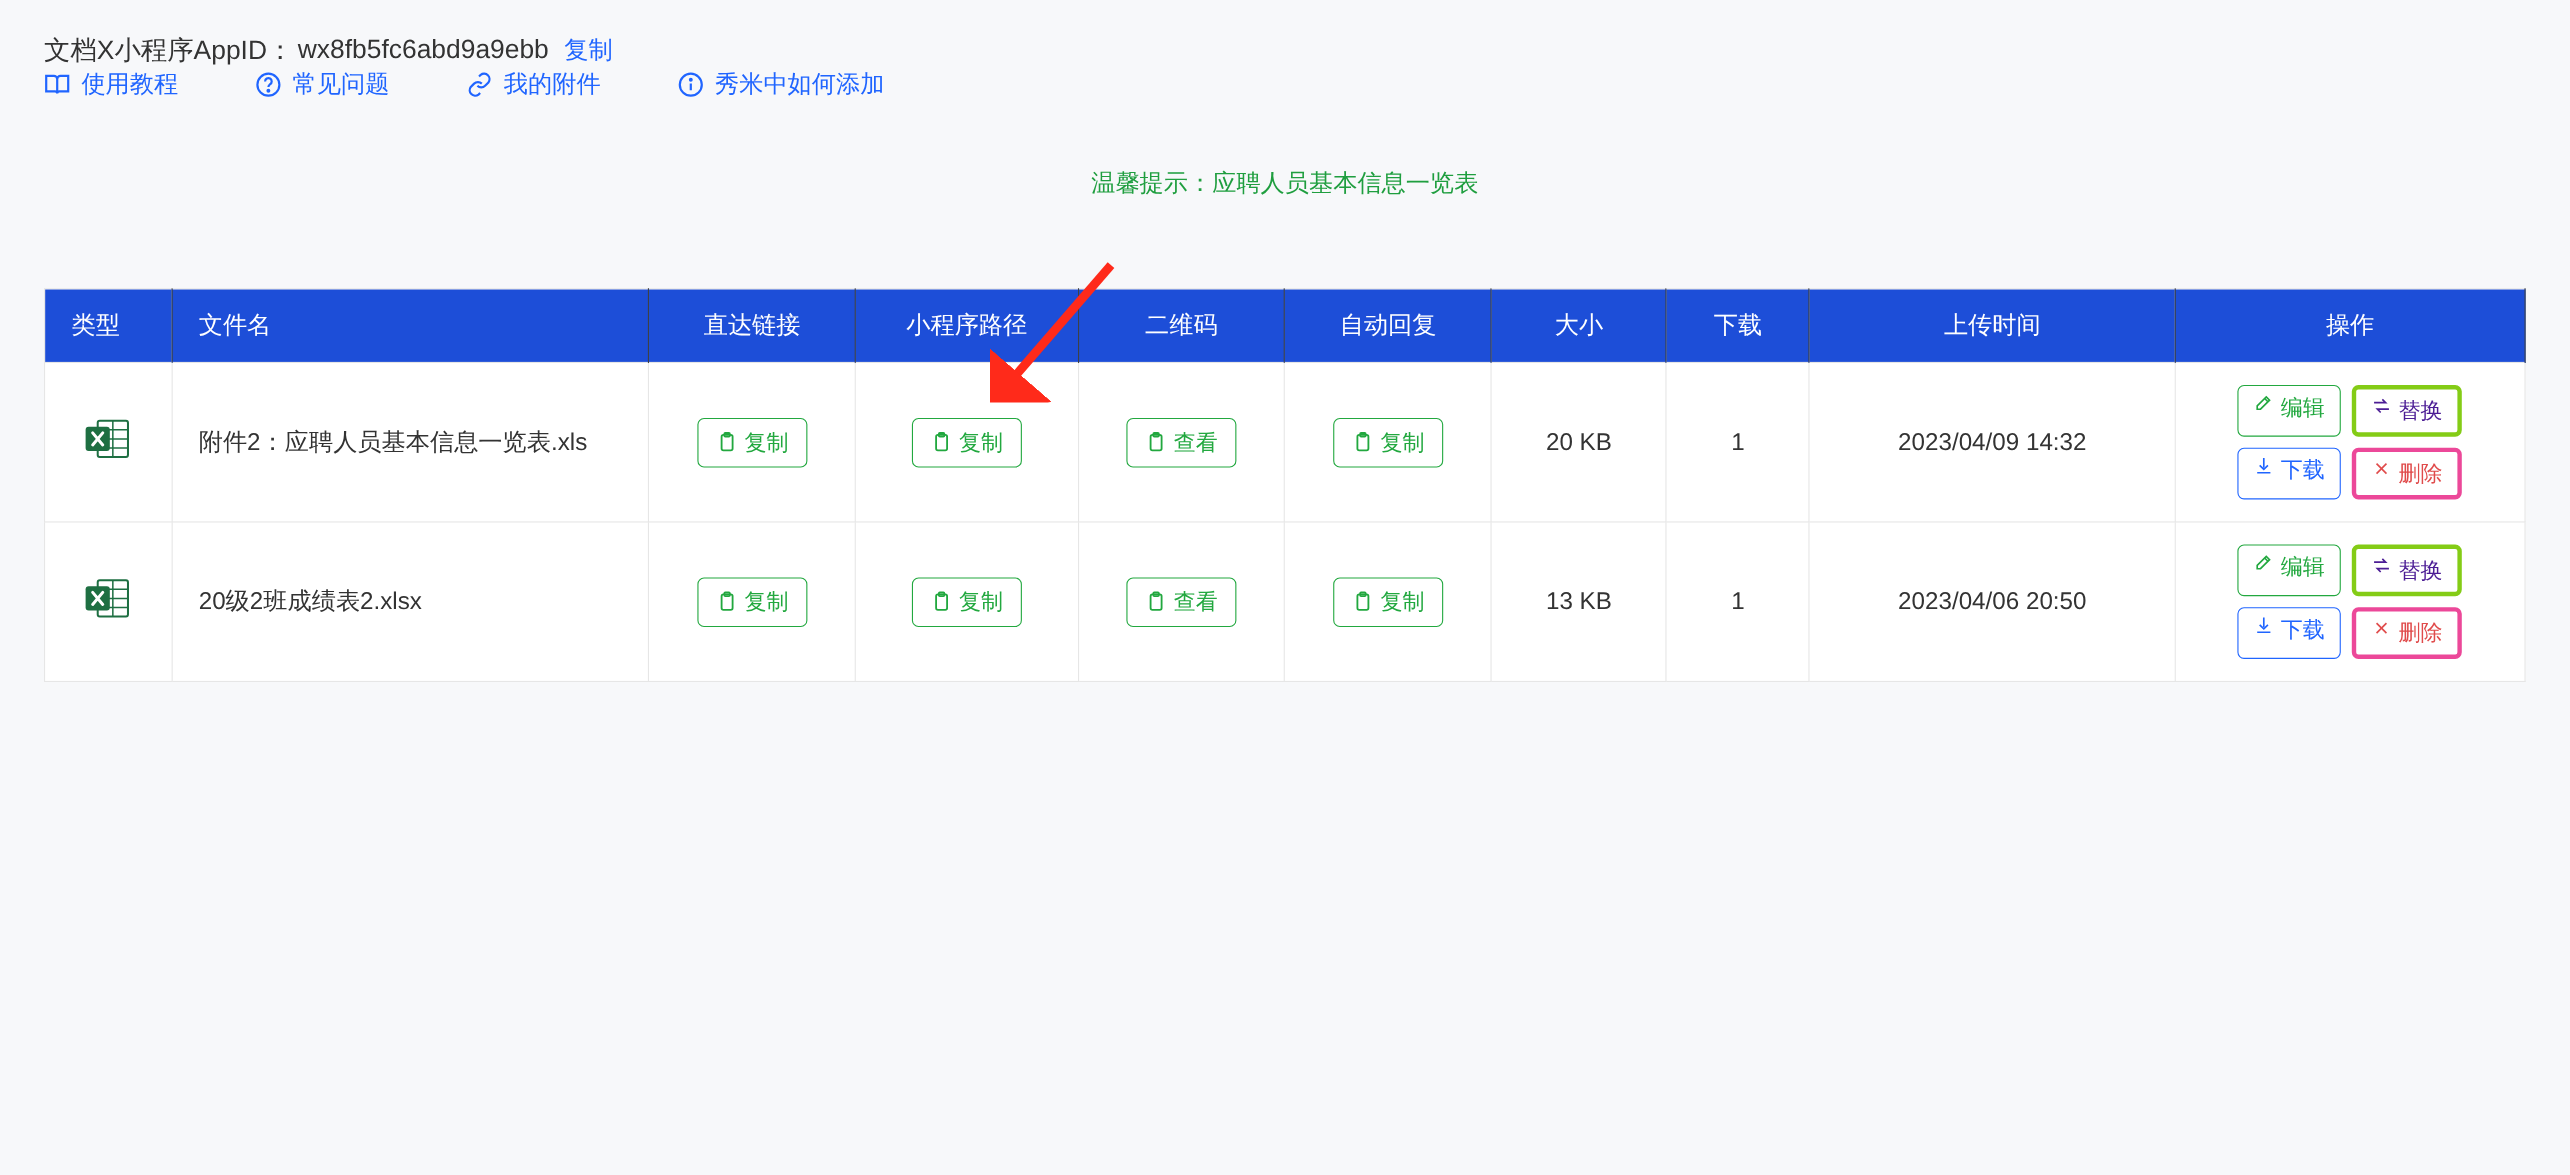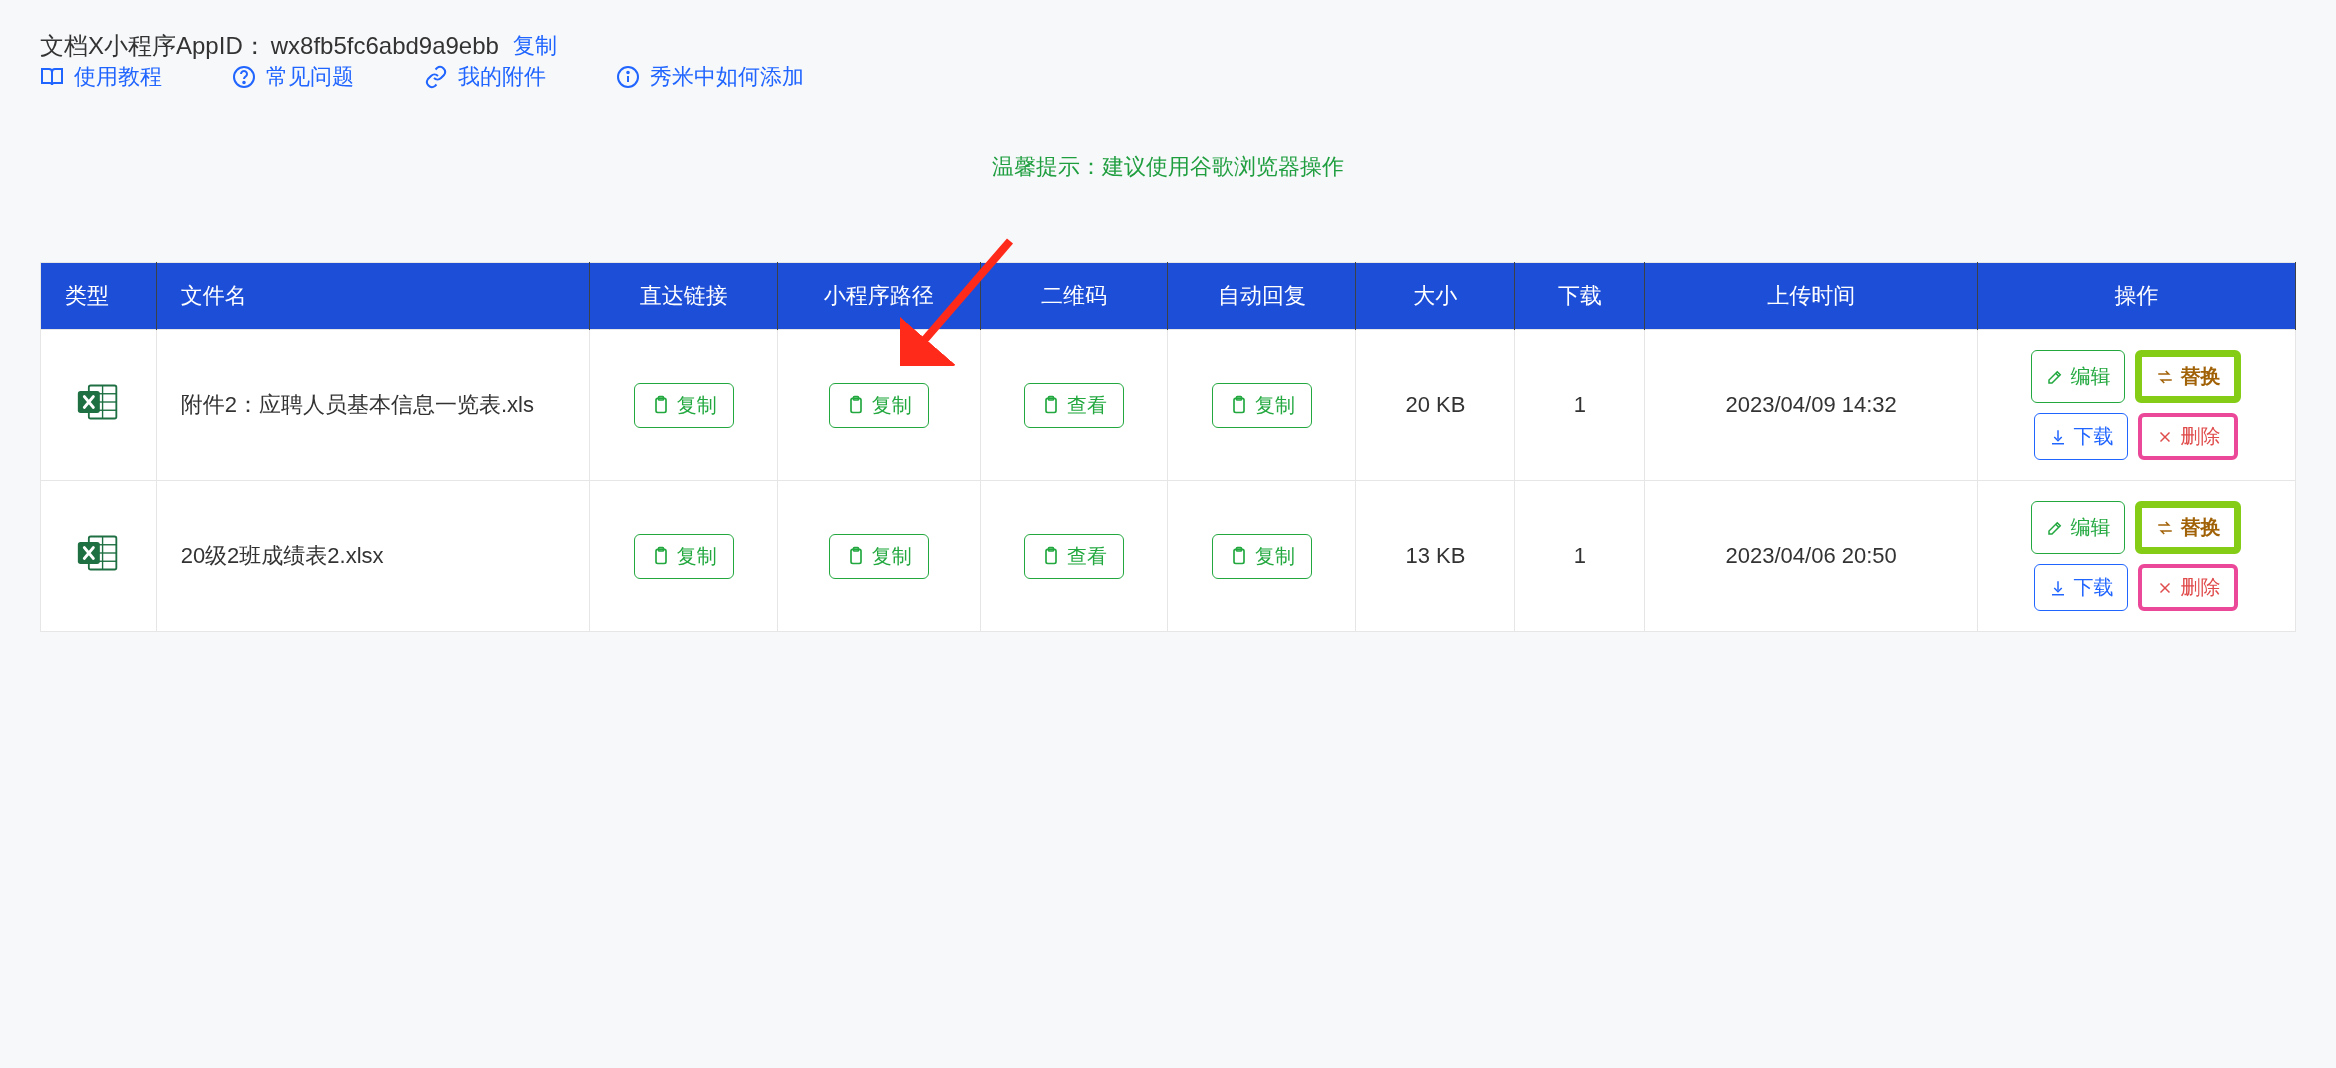--- a/index.html
+++ b/index.html
@@ -111,30 +111,30 @@
   .cell-btn svg { width: 20px; height: 20px; }
 
   .action-group {
     display: flex;
     flex-wrap: wrap;
     gap: 10px;
     justify-content: center;
   }
   .act-btn {
     display: inline-flex;
-    align-items: center;
+    align-items: flex-start;
     gap: 6px;
     padding: 6px 14px;
     border-radius: 6px;
     font-size: 20px;
     background: #fff;
     cursor: pointer;
   }
   .act-edit    { border: 1px solid #22a83f; color: #22a83f; }
-  .act-replace { border: 7px solid #84cc16; color: #a16207; font-weight: bold; }
+  .act-replace { border: 4px solid #84cc16; color: #4c1d95; }
   .act-download{ border: 1px solid #2065ff; color: #2065ff; }
   .act-delete  { border: 4px solid #ec4899; color: #e04b4b; }
   .act-btn svg { width: 18px; height: 18px; }
 
   .col-type   { width: 80px; }
   .col-name   { width: 300px; }
   .col-link   { width: 130px; }
   .col-path   { width: 140px; }
   .col-qr     { width: 130px; }
   .col-auto   { width: 130px; }
@@ -180,21 +180,21 @@
       <svg viewBox="0 0 24 24" fill="none" stroke="#2065ff" stroke-width="2">
           <circle cx="12" cy="12" r="10"></circle>
           <line x1="12" y1="11" x2="12" y2="17"></line>
           <circle cx="12" cy="7.5" r="0.8" fill="#2065ff"></circle>
         </svg>
       <span>秀米中如何添加</span>
     </div>
   </div>
 
   <div class="upload-area">
-    <div class="hint-text">温馨提示：建议使用谷歌浏览器操作</div>
+    <div class="hint-text">温馨提示：应聘人员基本信息一览表</div>
 
     <svg class="arrow" width="120" height="130" viewBox="0 0 120 130">
       <defs>
         <marker id="ah" viewBox="0 0 10 10" refX="2" refY="5" markerWidth="10" markerHeight="10" orient="auto">
           <path d="M0,0 L10,5 L0,10 Z" fill="#ff2a1a"></path>
         </marker>
       </defs>
       <line x1="110" y1="5" x2="15" y2="115" stroke="#ff2a1a" stroke-width="8" marker-end="url(#ah)"></line>
     </svg>
   </div>

